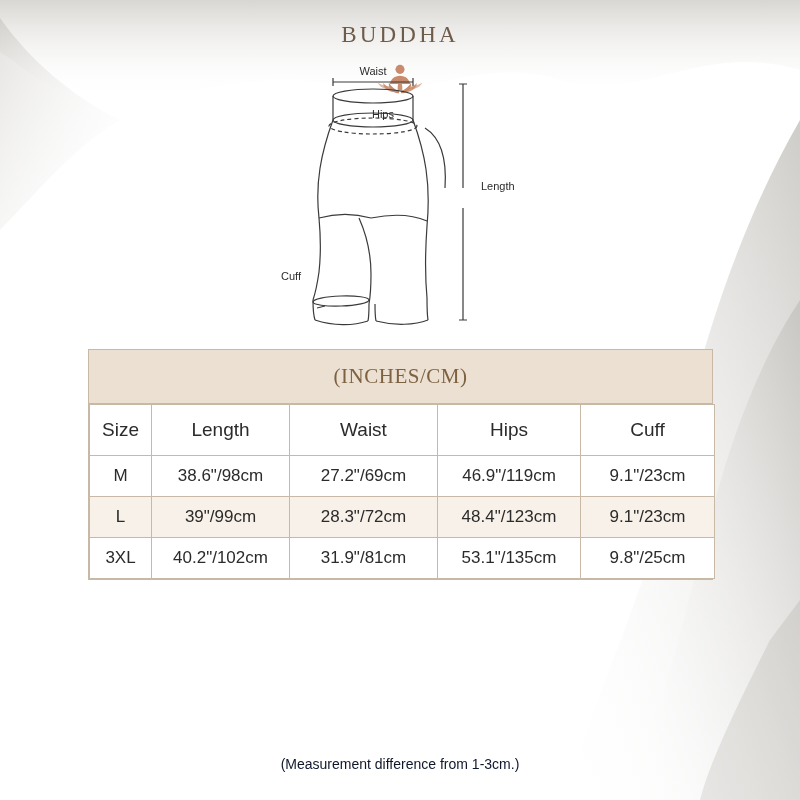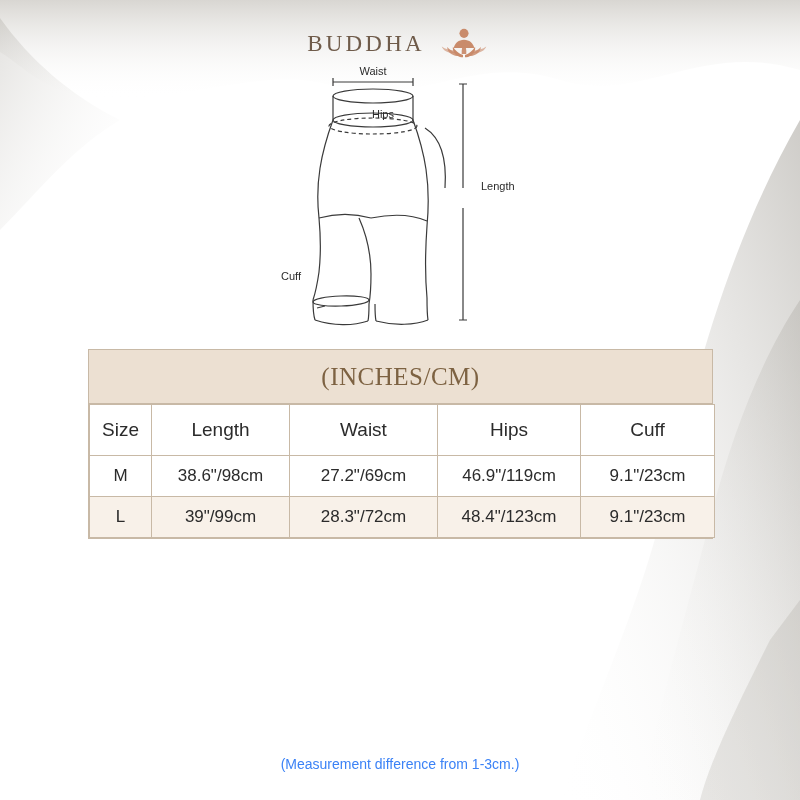--- a/index.html
+++ b/index.html
@@ -37,20 +37,21 @@
     left: 0;
     width: 800px;
     text-align: center;
     height: 48px;
   }
   .brand-inner {
     display: inline-flex;
     align-items: center;
     justify-content: space-between;
     gap: 10px;
+    flex-direction: column;
   }
   .brand-text {
     font-family: "Liberation Serif", serif;
     font-size: 23px;
     letter-spacing: 3.2px;
     color: #6f5b4a;
     font-weight: 400;
   }
   .brand-logo {
     width: 58px;
@@ -87,21 +88,21 @@
   }
   .chart-title .t-main {
     font-family: "Liberation Serif", serif;
     font-size: 26px;
     letter-spacing: 1.5px;
     color: #7d6242;
     font-weight: 400;
   }
   .chart-title .t-sub {
     font-family: "Liberation Serif", serif;
-    font-size: 25px;
+    font-size: 21px;
     letter-spacing: 0.5px;
     color: #7d6242;
     font-weight: 400;
   }
 
   table.size-table {
     border-collapse: collapse;
     width: 100%;
     table-layout: fixed;
   }
@@ -135,21 +136,21 @@
   col.c-hip  { width: 143px; }
   col.c-cuf  { width: 134px; }
 
   .note {
     position: absolute;
     top: 756px;
     left: 0;
     width: 800px;
     text-align: center;
     font-size: 14px;
-    color: #3b82f6;
+    color: #0f172a;
   }
 </style>
 </head>
 <body>
 
 <svg class="bg-wash" width="800" height="800" viewBox="0 0 800 800" preserveAspectRatio="none">
   <defs>
     <linearGradient id="fadeT" x1="0" y1="0" x2="0" y2="1">
       <stop offset="0%" stop-color="#b9b5ad" stop-opacity="0.55"></stop>
       <stop offset="100%" stop-color="#ffffff" stop-opacity="0"></stop>
@@ -265,19 +266,26 @@
           <td>46.9"/119cm</td>
           <td>9.1"/23cm</td>
         </tr>
         <tr class="alt">
           <td class="size-col">L</td>
           <td>39"/99cm</td>
           <td>28.3"/72cm</td>
           <td>48.4"/123cm</td>
           <td>9.1"/23cm</td>
         </tr>
+        <tr>
+          <td class="size-col">3XL</td>
+          <td>40.2"/102cm</td>
+          <td>31.9"/81cm</td>
+          <td>53.1"/135cm</td>
+          <td>9.8"/25cm</td>
+        </tr>
       </tbody>
     </table>
   </div>
 
   <div class="note">(Measurement difference from 1-3cm.)</div>
 
 </div>
 
 </body></html>

